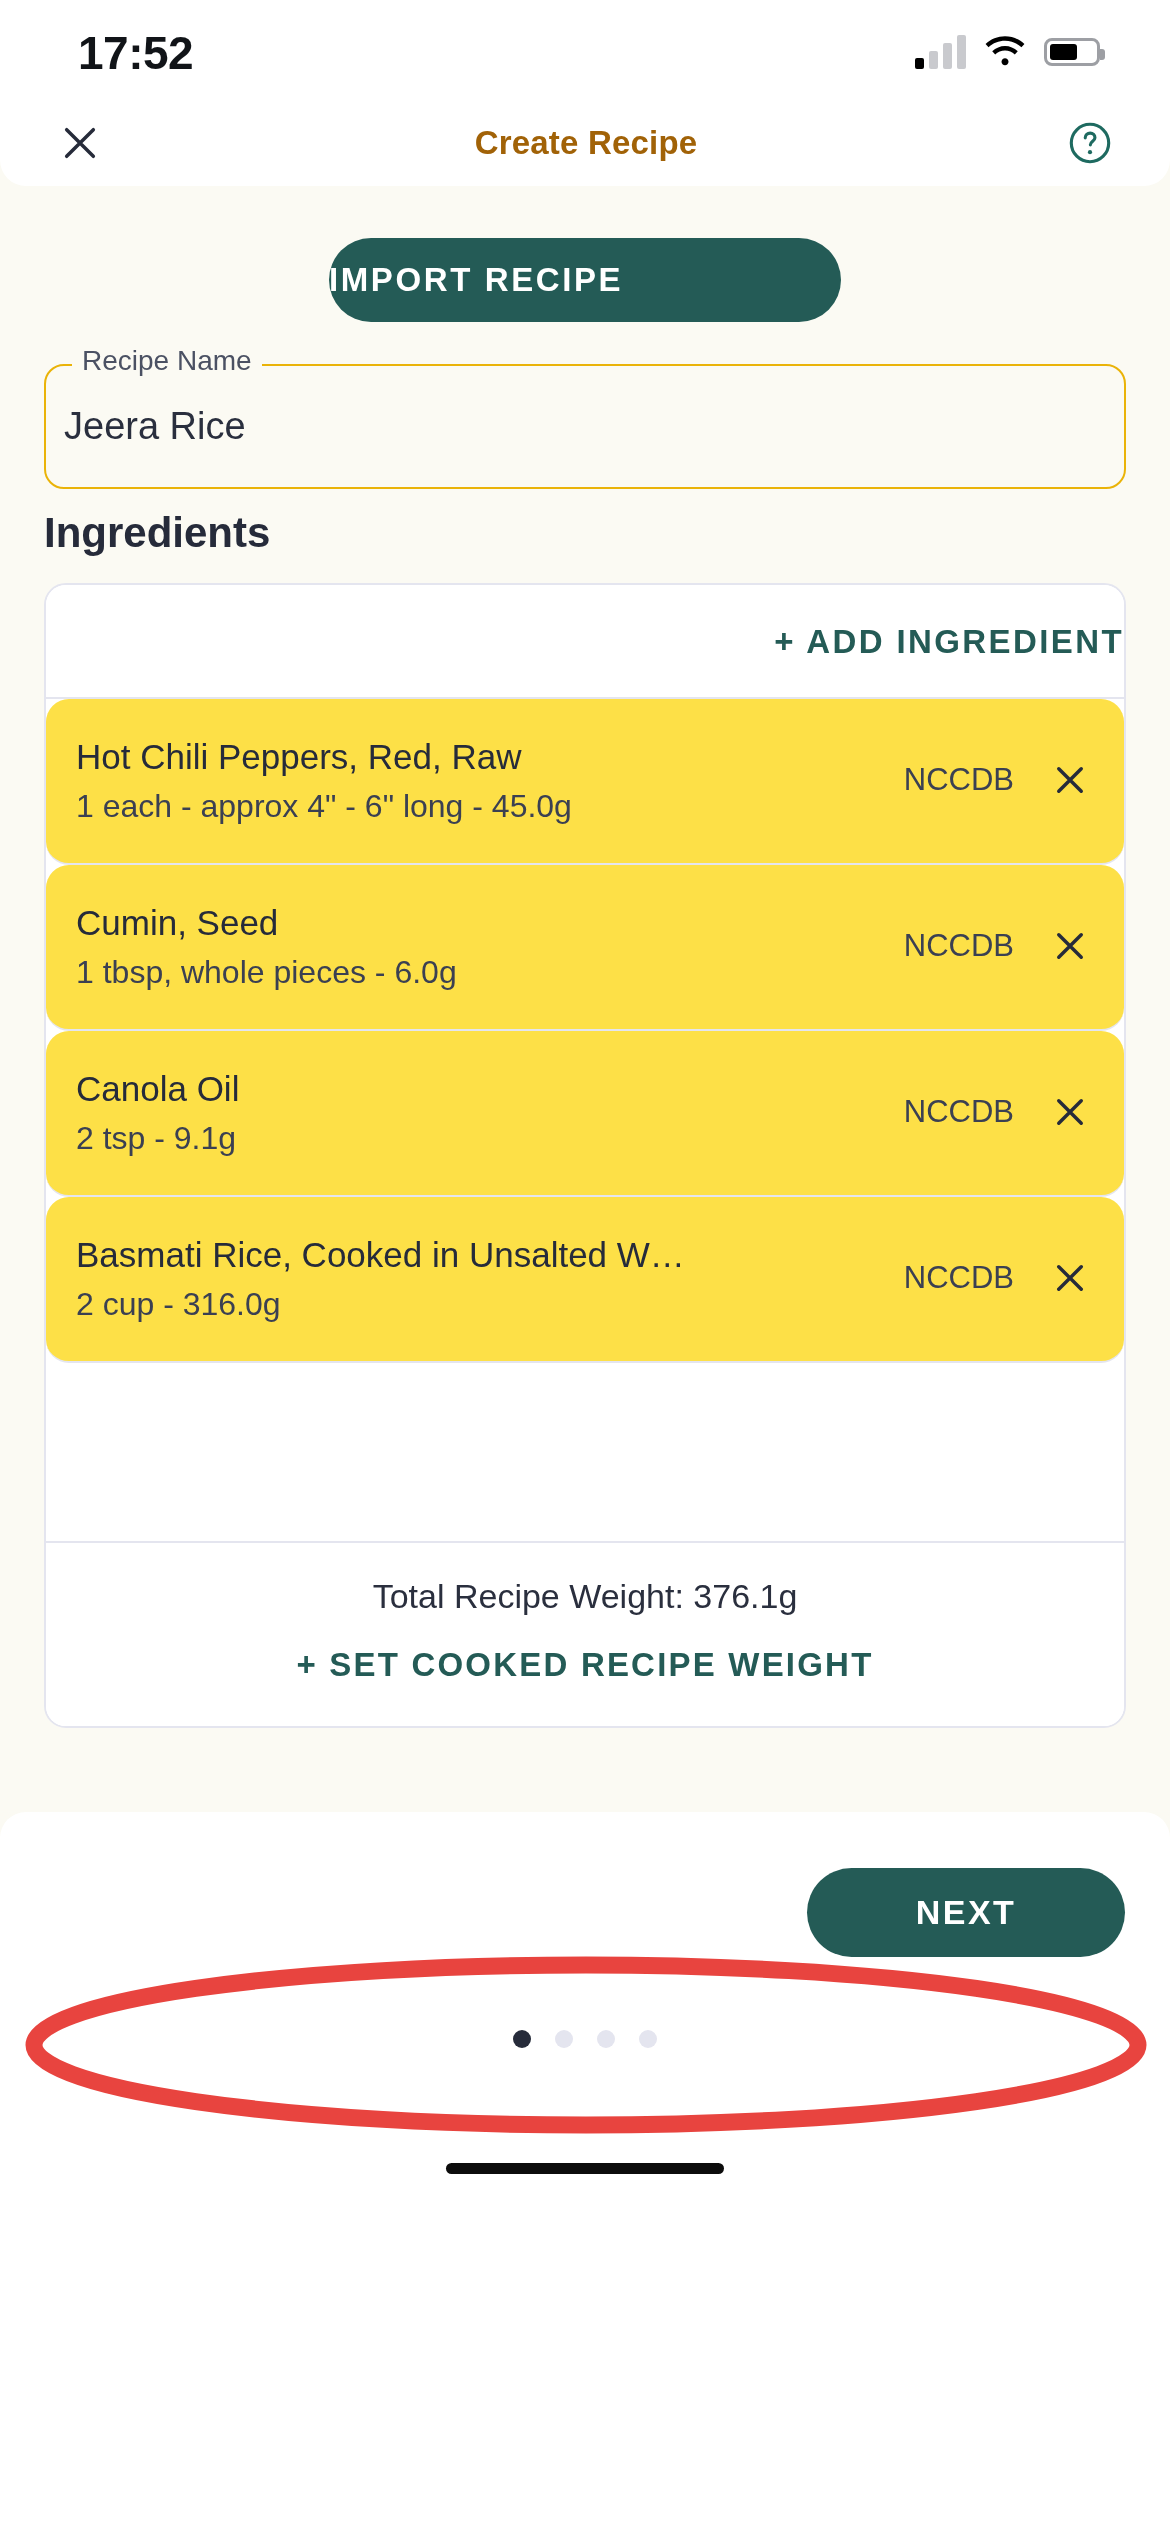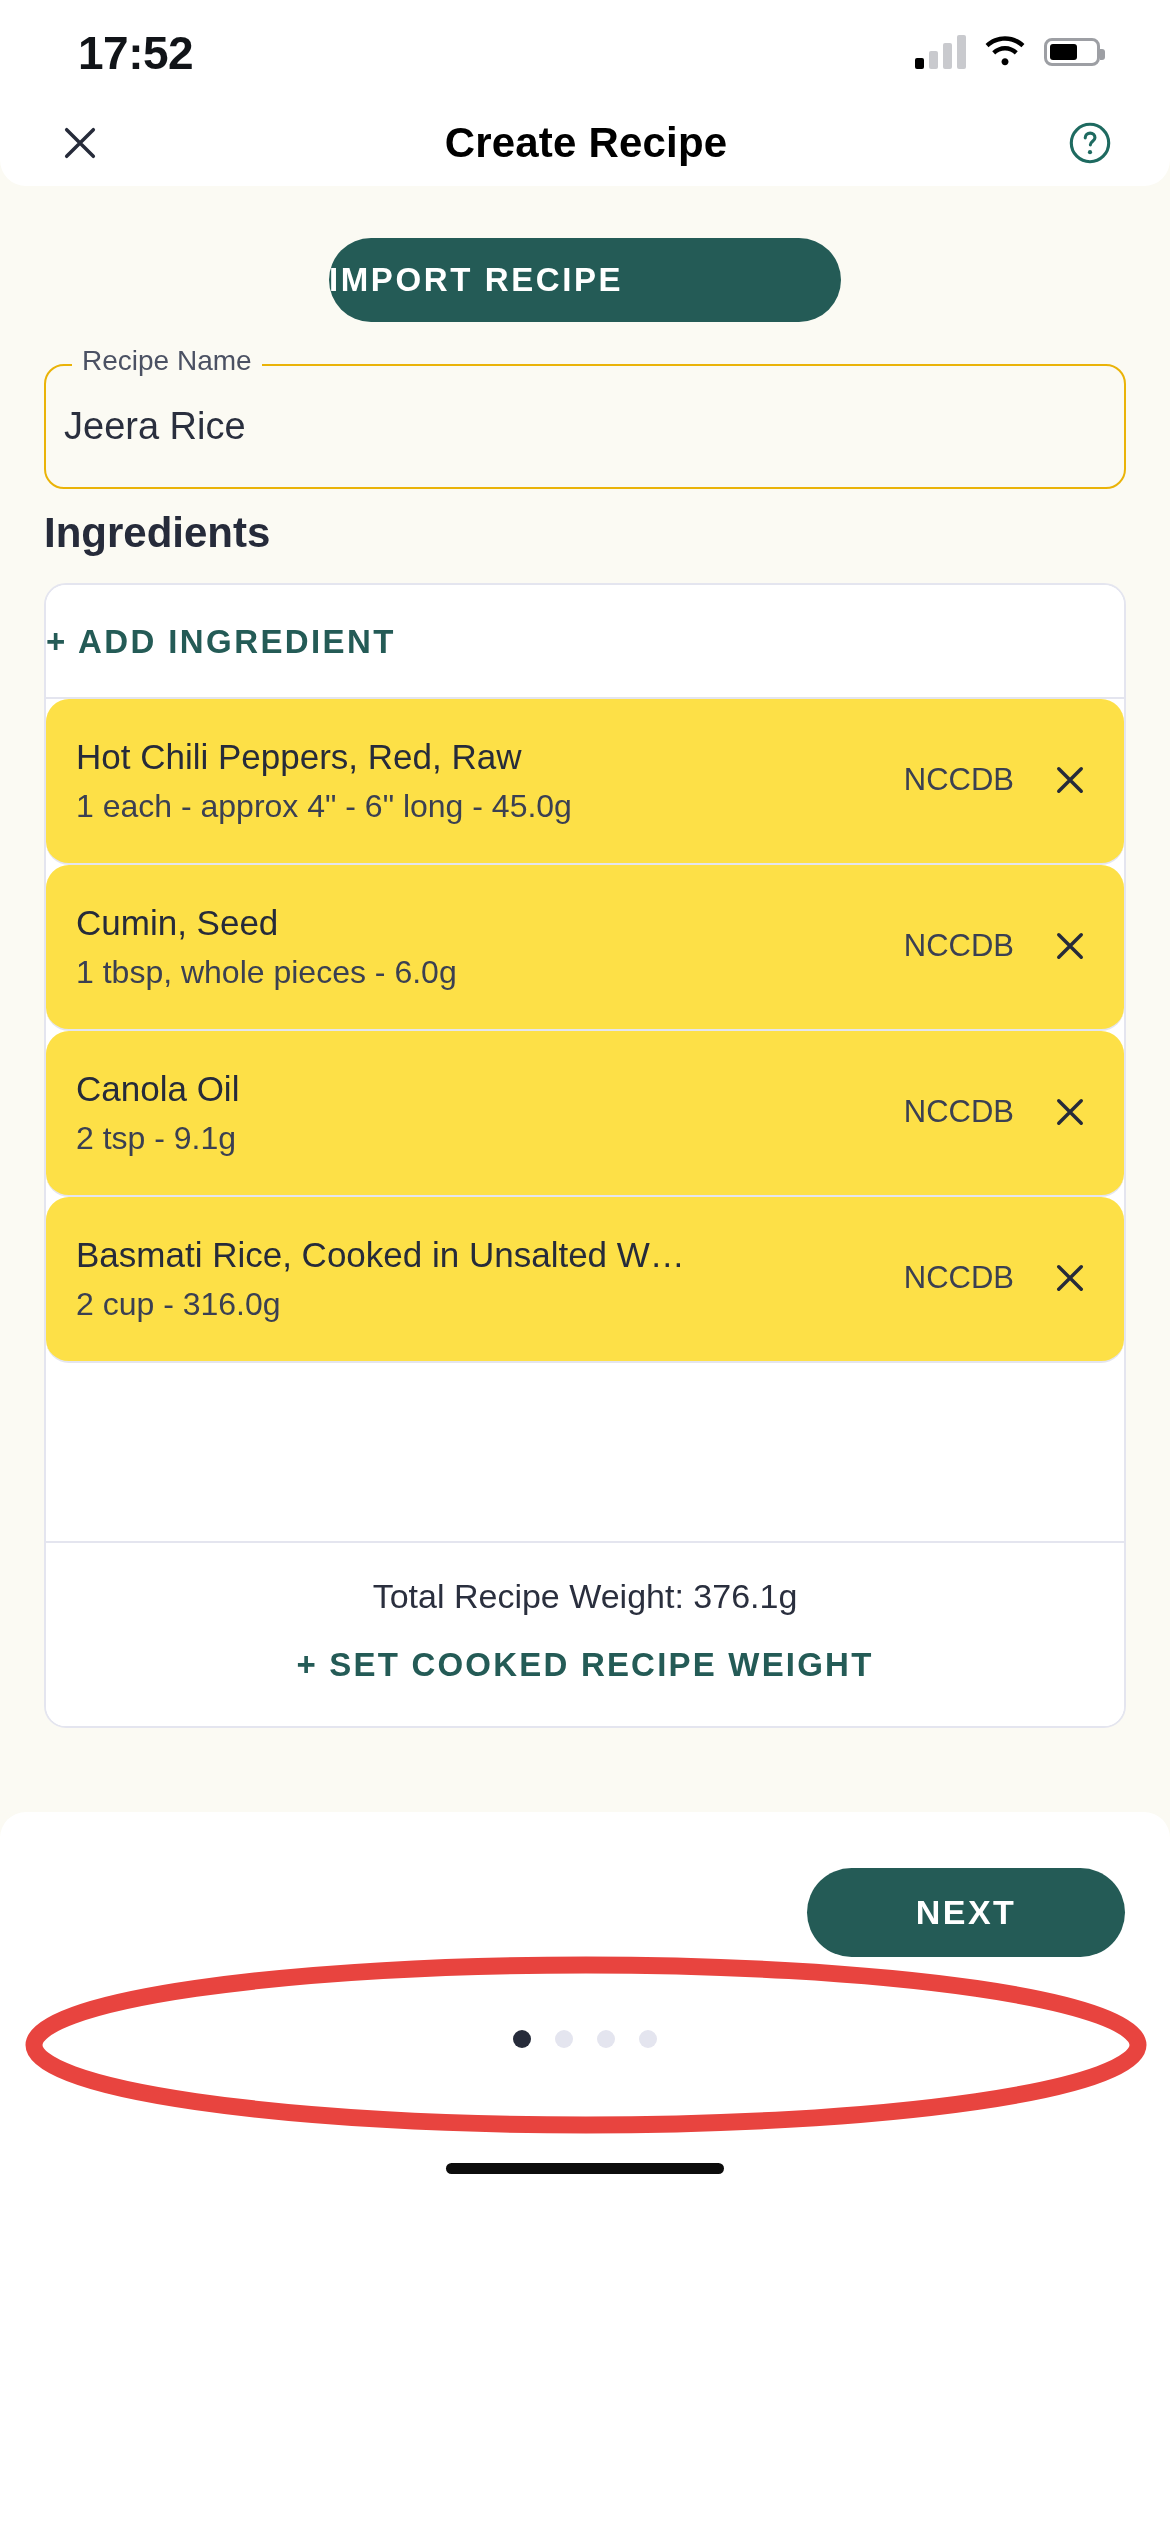--- a/index.html
+++ b/index.html
@@ -50,21 +50,21 @@
   
   .appbar {
     position: absolute; top: 100px; left: 0; right: 0; height: 86px;
     background: #ffffff;
     border-bottom-left-radius: 26px; border-bottom-right-radius: 26px;
     display: flex; align-items: center; padding: 0 48px;
     z-index: 4;
   }
   .appbar .title {
     position: absolute; left: 2px; right: 0; text-align: center;
-    font-size: 42px; font-weight: 700; color: #000000; letter-spacing: 0.2px;
+    font-size: 33px; font-weight: 700; color: #a16207; letter-spacing: 0.2px;
   }
   .icon-btn {
     position: relative; z-index: 2;
     width: 64px; height: 64px; display: flex; align-items: center; justify-content: center;
   }
   .close-x { width: 40px; height: 40px; display: block; }
   .help-circle { width: 44px; height: 44px; display: block; }
   .spacer-flex { flex: 1; }
 
   
@@ -100,21 +100,21 @@
     font-size: 42px; font-weight: 700; color: #262B3A;
   }
   .card {
     margin: 26px 44px 0 44px;
     background: #ffffff;
     border: 2px solid #E4E5EF;
     border-radius: 22px;
     overflow: hidden;
   }
   .add-ingredient {
-    text-align: left; padding: 38px 0 36px 0;
+    text-align: right; padding: 38px 0 36px 0;
     color: #245B56; font-size: 33px; font-weight: 700; letter-spacing: 2.4px;
     border-bottom: 2px solid #E4E5EF;
     background: #ffffff;
   }
   .ing-row {
     display: flex; align-items: center;
     padding: 30px 28px 32px 30px;
     border-bottom: 2px solid #E4E5EF;
     min-height: 166px;
     background: #fde047;

